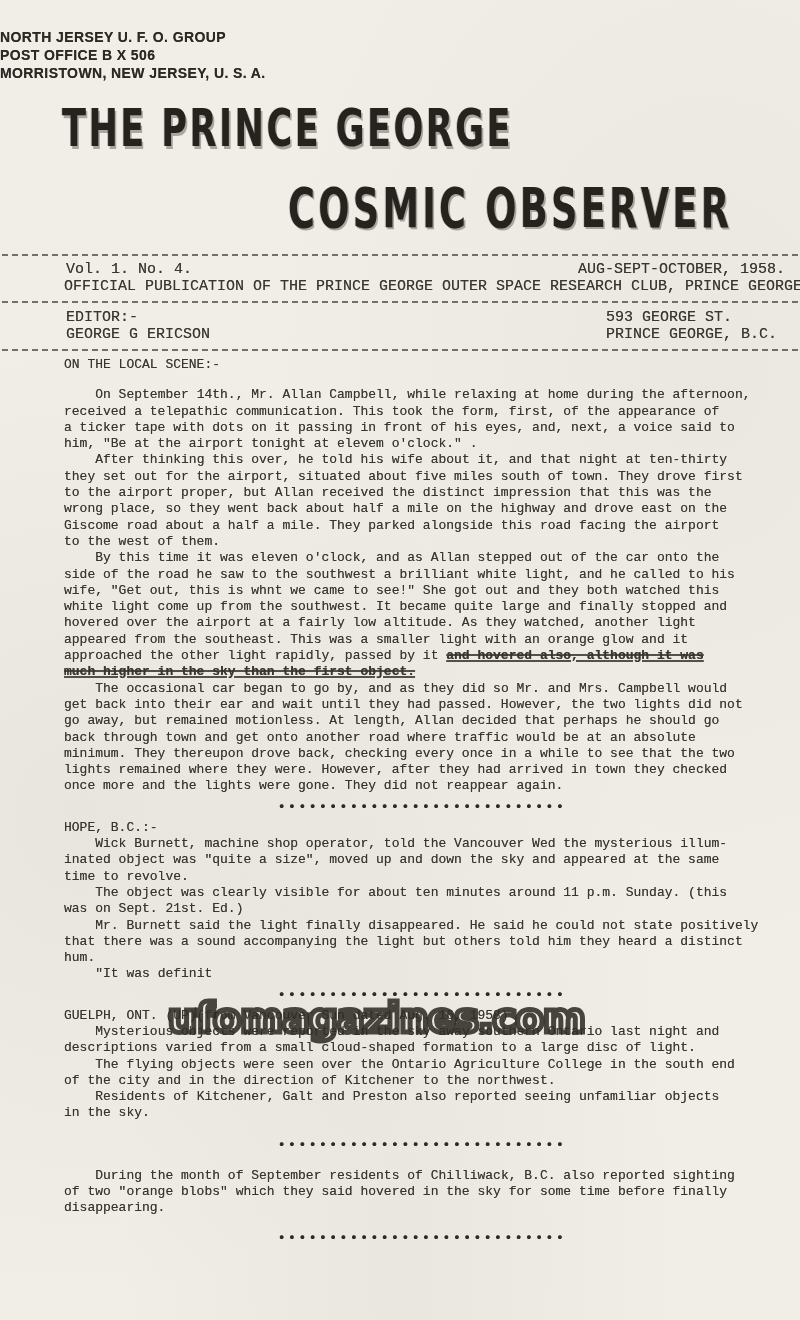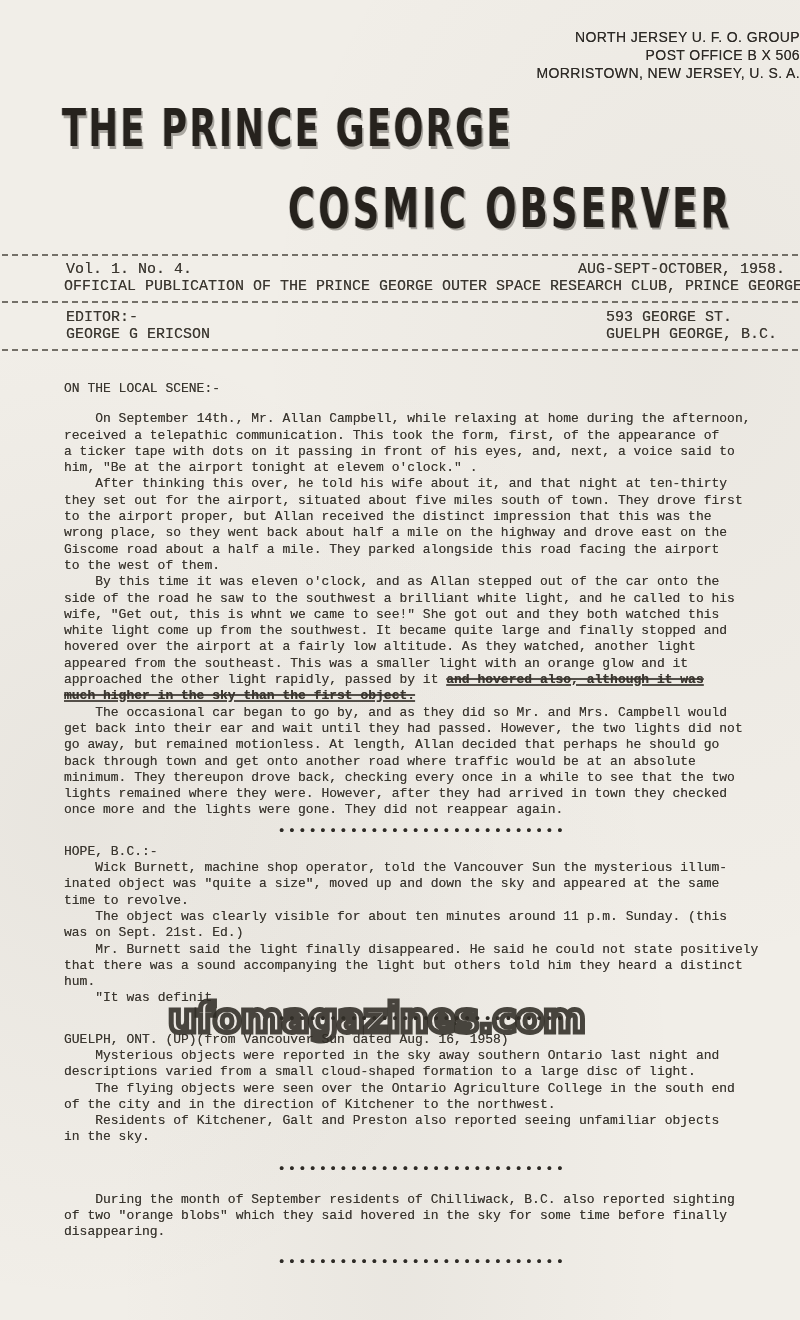--- a/index.html
+++ b/index.html
@@ -7,23 +7,23 @@
     position:relative;width:800px;height:1320px;margin:0 auto;overflow:hidden;
     background:
       radial-gradient(ellipse at 10% 62%, rgba(115,110,100,0.07), transparent 42%),
       radial-gradient(ellipse at 88% 28%, rgba(115,110,100,0.05), transparent 45%),
       radial-gradient(ellipse at 50% 95%, rgba(115,110,100,0.06), transparent 50%),
       #f1eee8;
     font-family:"Liberation Mono","DejaVu Sans Mono",monospace;
     color:#3a362f;
   }
   .masthead{
-    position:absolute;top:28px;left:0;width:100%;text-align:right;
+    position:absolute;top:28px;left:0;width:100%;text-align:left;
     font-family:"Liberation Sans","DejaVu Sans",sans-serif;
-    font-weight:normal;font-size:14px;line-height:18px;letter-spacing:0.4px;
+    font-weight:bold;font-size:14px;line-height:18px;letter-spacing:0.4px;
     color:#2c2925;text-shadow:0 0 0.6px rgba(44,41,37,0.7);
   }
   .title-line{
     position:absolute;
     font-family:"DejaVu Sans","Liberation Sans",sans-serif;
     font-weight:bold;color:#26221d;white-space:nowrap;
     text-shadow:2px 2px 0 rgba(38,34,29,0.35), -1px 0 0 rgba(38,34,29,0.25);
   }
   .title-1{top:98px;left:62px;font-size:44px;letter-spacing:3px;
     transform:scale(0.80,1.18);transform-origin:left top;}
@@ -40,21 +40,20 @@
   .date{top:261px;left:578px;}
   .pub{top:278px;left:64px;}
   .ed-label{top:309px;left:66px;}
   .ed-name{top:326px;left:66px;}
   .addr-1{top:309px;left:606px;text-align:right;}
   .addr-2{top:326px;left:606px;}
   .body-col{
     position:absolute;top:357px;left:64px;width:716px;
     font-size:13px;line-height:16.3px;
     text-shadow:0 0 0.6px rgba(58,54,47,0.65);
-    margin-top:24px;
   }
   .sec-heading{white-space:pre-wrap;margin:0 0 14px 0;}
   .sec-heading.tight{margin:0;}
   .para{white-space:pre-wrap;margin:0;}
   .struck{
     font-weight:bold;
     text-decoration:line-through underline;
     text-decoration-color:rgba(55,50,43,0.55);
     text-decoration-thickness:1.5px;
   }
@@ -91,21 +90,21 @@
 
   <div class="hdr-text vol">Vol. 1. No. 4.</div>
   <div class="hdr-text date">AUG-SEPT-OCTOBER, 1958.</div>
   <div class="hdr-text pub">OFFICIAL PUBLICATION OF THE PRINCE GEORGE OUTER SPACE RESEARCH CLUB, PRINCE GEORGE, B.C.</div>
 
   <div class="rule rule-2"></div>
 
   <div class="hdr-text ed-label">EDITOR:-</div>
   <div class="hdr-text ed-name">GEORGE G ERICSON</div>
   <div class="hdr-text addr-1">593 GEORGE ST.</div>
-  <div class="hdr-text addr-2">GUELPH GEORGE, B.C.</div>
+  <div class="hdr-text addr-2">PRINCE GEORGE, B.C.</div>
 
   <div class="rule rule-3"></div>
 
   <div class="body-col">
 
     <div class="sec-heading">ON THE LOCAL SCENE:-</div>
     <p class="para">    On September 14th., Mr. Allan Campbell, while relaxing at home during the afternoon,
 received a telepathic communication. This took the form, first, of the appearance of
 a ticker tape with dots on it passing in front of his eyes, and, next, a voice said to
 him, "Be at the airport tonight at elevem o'clock." .</p>
@@ -127,21 +126,21 @@
 get back into their ear and wait until they had passed. However, the two lights did not
 go away, but remained motionless. At length, Allan decided that perhaps he should go
 back through town and get onto another road where traffic would be at an absolute
 minimum. They thereupon drove back, checking every once in a while to see that the two
 lights remained where they were. However, after they had arrived in town they checked
 once more and the lights were gone. They did not reappear again.</p>
 
     <div class="dots">••••••••••••••••••••••••••••</div>
 
     <div class="sec-heading tight">HOPE, B.C.:-</div>
-    <p class="para">    Wick Burnett, machine shop operator, told the Vancouver Sun the mysterious illum-
+    <p class="para">    Wick Burnett, machine shop operator, told the Vancouver Wed the mysterious illum-
 inated object was "quite a size", moved up and down the sky and appeared at the same
 time to revolve.</p>
     <p class="para">    The object was clearly visible for about ten minutes around 11 p.m. Sunday. (this
 was on Sept. 21st. Ed.)</p>
     <p class="para">    Mr. Burnett said the light finally disappeared. He said he could not state positively
 that there was a sound accompanying the light but others told him they heard a distinct
 hum.</p>
     <p class="para">    "It was definit</p>
 
     <div class="dots">••••••••••••••••••••••••••••</div>

